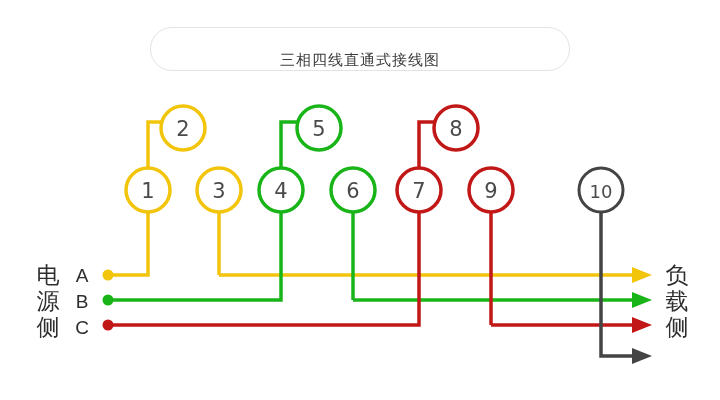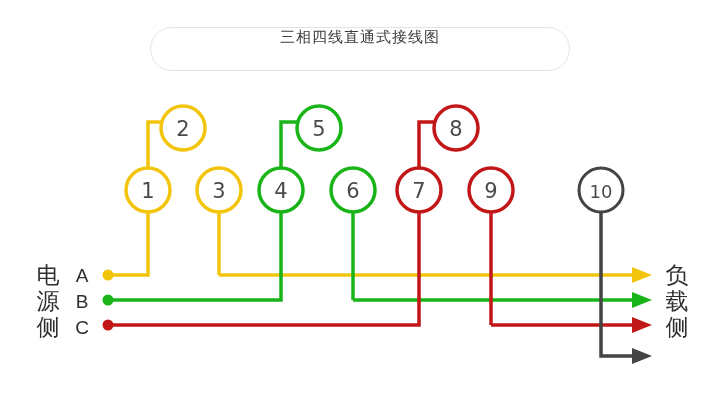--- a/index.html
+++ b/index.html
@@ -25,21 +25,21 @@
     position: absolute;
     left: 150px;
     top: 27px;
     width: 420px;
     height: 44px;
     box-sizing: border-box;
     border: 1px solid #e3e3e3;
     border-radius: 22px;
     background: #ffffff;
     display: flex;
-    align-items: flex-start;
+    align-items: flex-end;
     justify-content: center;
   }
   .title-text {
     font-size: 15px;
     color: #3c3c3c;
     letter-spacing: 1px;
     font-family: "DejaVu Sans", "Liberation Sans", sans-serif;
   }
   svg.canvas {
     position: absolute;

